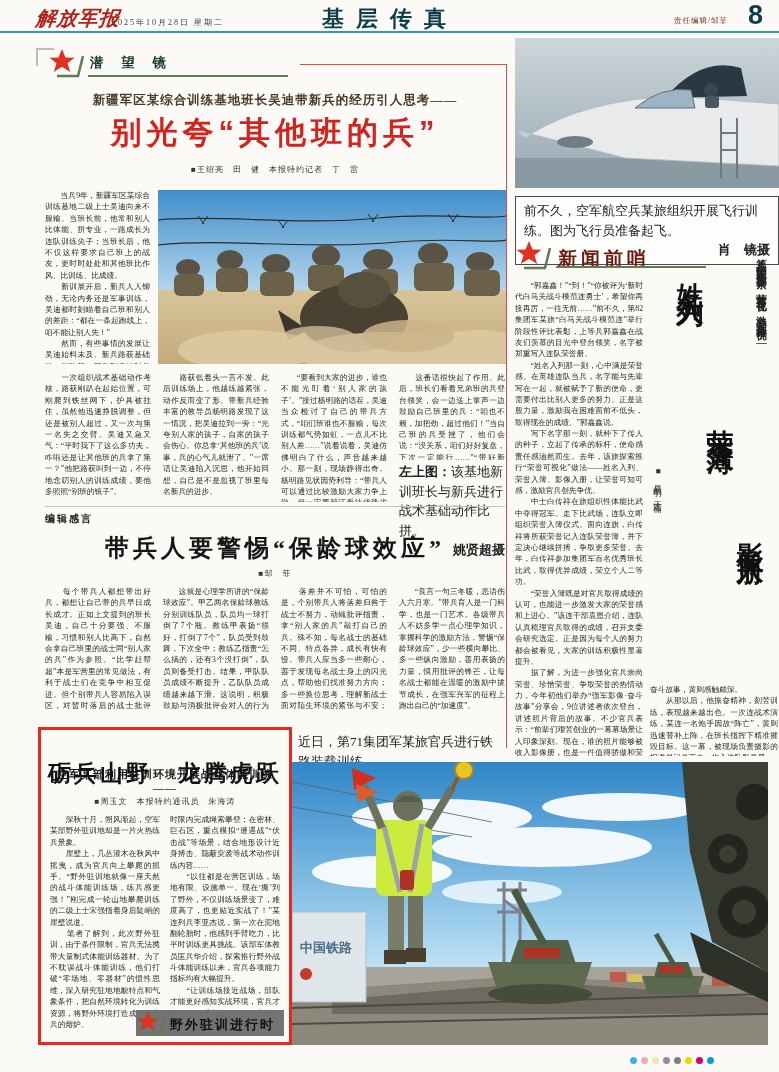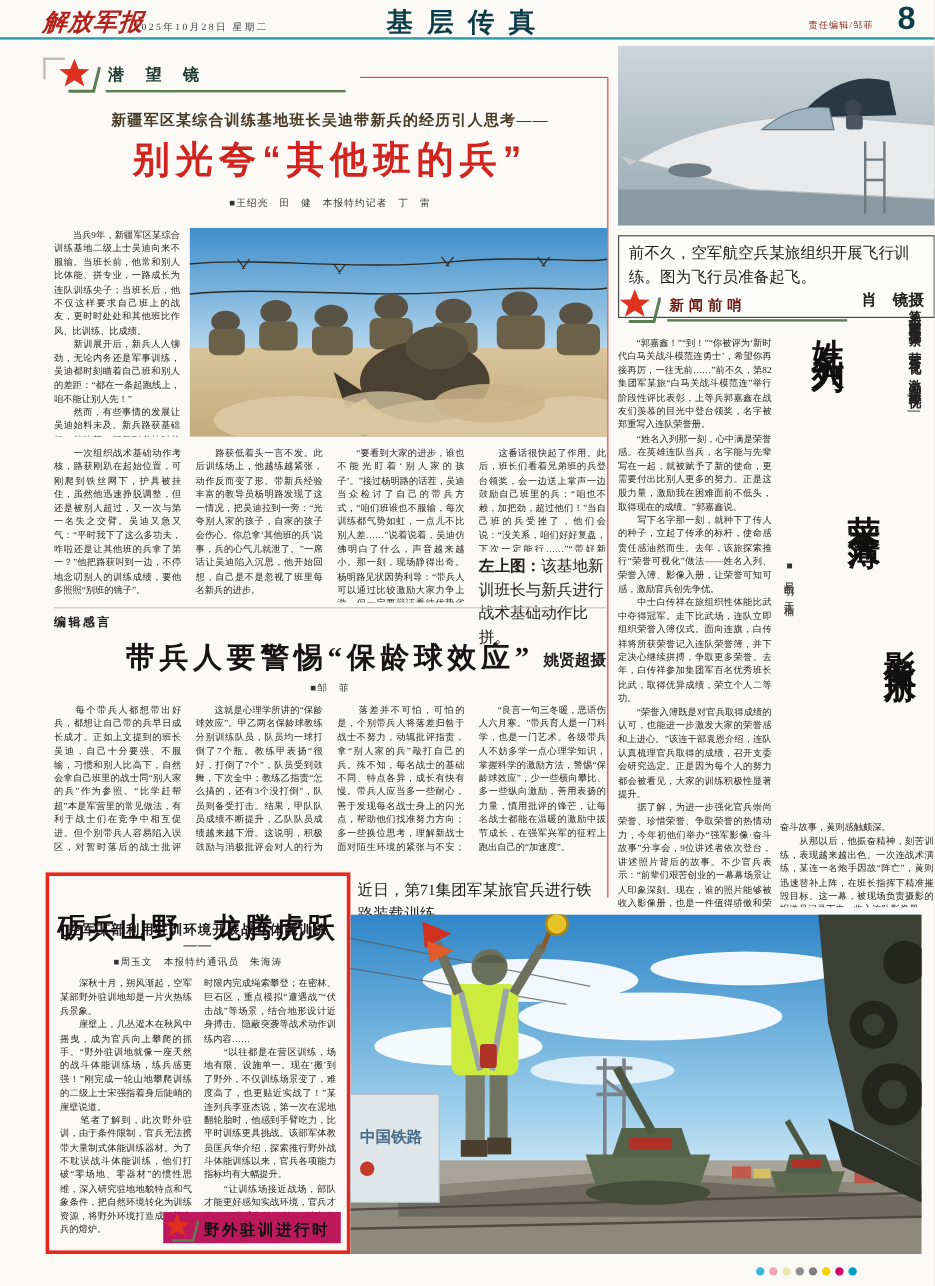--- a/index.html
+++ b/index.html
@@ -9,21 +9,21 @@
   
   .masthead{font-size:20px;font-weight:bold;font-style:italic;color:#b5211c;transform:skewX(-6deg);letter-spacing:1px;}
   .hdate{font-size:8px;letter-spacing:2px;color:#3a3a3a;}
   .section-title{font-size:22px;font-weight:900;letter-spacing:12px;color:#0e3d4a;text-align:center;font-family:"Liberation Sans","DejaVu Sans",sans-serif;}
   .editor{font-size:7.5px;color:#7b1d12;text-align:right;letter-spacing:1px;}
   .pagenum{font-size:27px;font-weight:900;color:#0e3d4a;font-family:"Liberation Sans","DejaVu Sans",sans-serif;}
   .tealline{height:2px;background:#2e9ea6;}
   
   .badge-label{font-weight:900;font-family:"Liberation Sans","DejaVu Sans",sans-serif;}
   .periscope-label{font-size:13.5px;letter-spacing:7px;color:#1e3a2f;}
-  .outpost-label{font-size:12px;letter-spacing:4px;color:#6e1a10;}
+  .outpost-label{font-size:19px;letter-spacing:4px;color:#6e1a10;}
   .field-label{font-size:13px;letter-spacing:2px;color:#111;}
   .greenline{height:2px;background:#5d7d52;}
   .redline-h{height:1px;background:#dc4a42;}
   .redline-v{width:1px;background:#dc4a42;}
   .graybracket{width:16px;height:16px;border-left:2px solid #bdbdbd;border-top:2px solid #bdbdbd;}
   
   .kicker{font-size:12.5px;font-weight:bold;color:#4a3a28;text-align:center;letter-spacing:1px;}
   .headline-red{font-size:31px;font-weight:900;color:#d2231f;letter-spacing:5px;text-align:center;font-family:"Liberation Sans","DejaVu Sans",sans-serif;}
   .headline-black{font-size:24px;font-weight:900;color:#151515;letter-spacing:4px;text-align:center;}
   .headline-box{font-size:23px;font-weight:900;color:#121212;letter-spacing:3px;}
@@ -199,21 +199,21 @@
   <div class="abs kicker" style="left:48px;top:740px;width:234px;font-size:11px;color:#1a1a1a;margin-top:27px;">空军某部利用驻训环境开展战斗体能训练——</div>
   <div class="abs headline-box" style="left:48px;top:758px;width:234px;">砺兵山野　龙腾虎跃</div>
   <div class="abs byline" style="left:48px;top:796px;width:234px;">■周玉文　本报特约通讯员　朱海涛</div>
   <div class="abs tcol" style="left:50px;top:814px;width:110px;height:216px;">　　深秋十月，朔风渐起，空军某部野外驻训地却是一片火热练兵景象。
 　　崖壁上，几丛灌木在秋风中摇曳，成为官兵向上攀爬的抓手。“野外驻训地就像一座天然的战斗体能训练场，练兵感更强！”刚完成一轮山地攀爬训练的二级上士宋强指着身后陡峭的崖壁说道。
 　　笔者了解到，此次野外驻训，由于条件限制，官兵无法携带大量制式体能训练器材。为了不耽误战斗体能训练，他们打破“零场地、零器材”的惯性思维，深入研究驻地地貌特点和气象条件，把自然环境转化为训练资源，将野外环境打造成锤炼官兵的熔炉。
 　　训练现场，笔者看到，有的官兵利用</div>
   <div class="abs tcol" style="left:170px;top:814px;width:110px;height:196px;">时限内完成绳索攀登；在密林、巨石区，重点模拟“遭遇战”“伏击战”等场景，结合地形设计近身搏击、隐蔽突袭等战术动作训练内容……
 　　“以往都是在营区训练，场地有限、设施单一。现在‘搬’到了野外，不仅训练场景变了，难度高了，也更贴近实战了！”某连列兵李亚杰说，第一次在泥地翻轮胎时，他感到手臂吃力，比平时训练更具挑战。该部军体教员匡兵华介绍，探索推行野外战斗体能训练以来，官兵各项能力指标均有大幅提升。
 　　“让训练场接近战场，部队才能更好感知实战环境，官兵才能更好经受实战锤炼。”该部领导告诉笔者，他们将驻训地划分为不同距离的“分级越野赛道”，方便各营连开展分层训练；在崖壁设置“限时攀登点”，要求官兵在规定</div>
-  <div class="abs" style="left:136px;top:1010px;width:148px;height:26px;background:#be185d;">
+  <div class="abs" style="left:136px;top:1010px;width:148px;height:26px;background:#737373;">
     <svg style="position:absolute;left:0;top:0;" width="30" height="26" viewBox="0 0 36 30">
       <polygon points="14,1 17.5,9.5 26.5,9.8 19.5,15.2 22.2,24 14,18.8 5.8,24 8.5,15.2 1.5,9.8 10.5,9.5" fill="#e0301e"></polygon>
       <path d="M9,28 L30,28 L35,8" stroke="#5d7d52" stroke-width="2.5" fill="none"></path>
     </svg>
     <span class="badge-label field-label" style="position:absolute;left:34px;top:6px;white-space:nowrap;">野外驻训进行时</span>
   </div>
 
   <svg class="abs photo" style="left:292px;top:762px;" width="476" height="283" viewBox="0 0 476 283">
     <defs>
       <linearGradient id="sky3" x1="0" y1="0" x2="0" y2="1">

